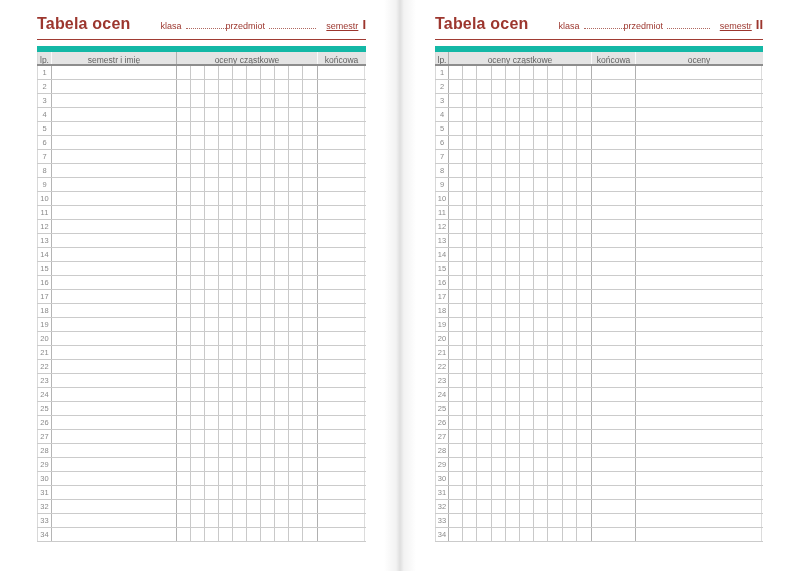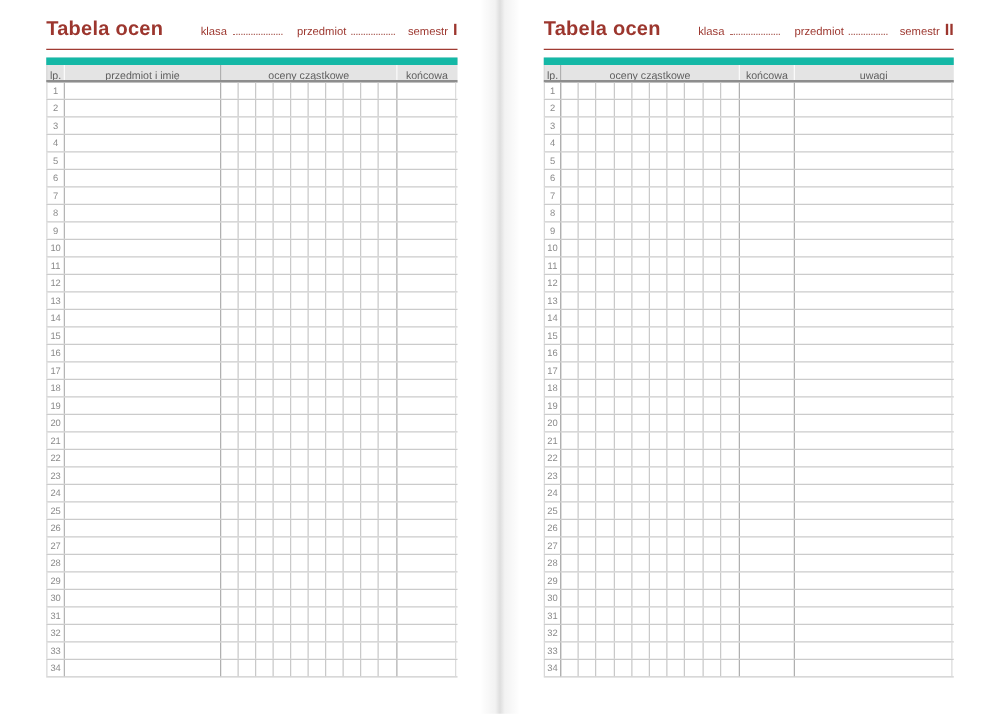--- a/index.html
+++ b/index.html
@@ -21,22 +21,22 @@
   .page-left  .title-row{left:37px;width:329px;}
   .page-right .title-row{left:35px;width:328px;}
   .doc-title{
     font-size:16px;font-weight:bold;color:#9c362e;letter-spacing:.2px;
     white-space:nowrap;
   }
   .field-label{
     font-size:9px;color:#9c362e;white-space:nowrap;
   }
   .lbl-klasa{margin-left:30px;}
-  .lbl-przedmiot{margin-left:12px;}
-  .lbl-semestr{margin-left:10px;}
+  .lbl-przedmiot{}
+  .lbl-semestr{margin-left:10px;text-decoration:underline;}
   .dotline{
     border-bottom:1px dotted #b0675f;height:10px;display:inline-block;
     margin-left:4px;
   }
   .dots-klasa{width:40px;}
   .dots-przedmiot{flex:1;}
   .semestr-num{
     font-size:13px;font-weight:bold;color:#9c362e;margin-left:4px;white-space:nowrap;
   }
   .red-rule{
@@ -109,21 +109,21 @@
     <span class="field-label lbl-przedmiot">przedmiot</span>
     <span class="dotline dots-przedmiot"></span>
     <span class="field-label lbl-semestr">semestr</span>
     <span class="semestr-num">I</span>
   </div>
   <div class="red-rule"></div>
 
   <div class="gtable pg0">
     <div class="thead">
       <div class="hcell cell-lp">lp.</div>
-      <div class="hcell cell-name">przedmiot i imię</div>
+      <div class="hcell cell-name">semestr i imię</div>
       <div class="hcell cell-grades" style="display:block;">oceny cząstkowe</div>
       <div class="hcell cell-final">końcowa</div>
     </div>
     <div class="tbody">
         <div class="trow">
           <div class="cell-lp">1</div>
           <div class="cell-name"></div>
           <div class="cell-grades">
             <span class="gcell"></span>
             <span class="gcell"></span>
@@ -713,21 +713,21 @@
     <span class="field-label lbl-semestr">semestr</span>
     <span class="semestr-num">II</span>
   </div>
   <div class="red-rule"></div>
 
   <div class="gtable pg1">
     <div class="thead">
       <div class="hcell cell-lp">lp.</div>
       <div class="hcell cell-grades" style="display:block;">oceny cząstkowe</div>
       <div class="hcell cell-final">końcowa</div>
-      <div class="hcell cell-uwagi">uwagi</div>
+      <div class="hcell cell-uwagi">oceny</div>
     </div>
     <div class="tbody">
         <div class="trow">
           <div class="cell-lp">1</div>
           <div class="cell-grades">
             <span class="gcell"></span>
             <span class="gcell"></span>
             <span class="gcell"></span>
             <span class="gcell"></span>
             <span class="gcell"></span>

